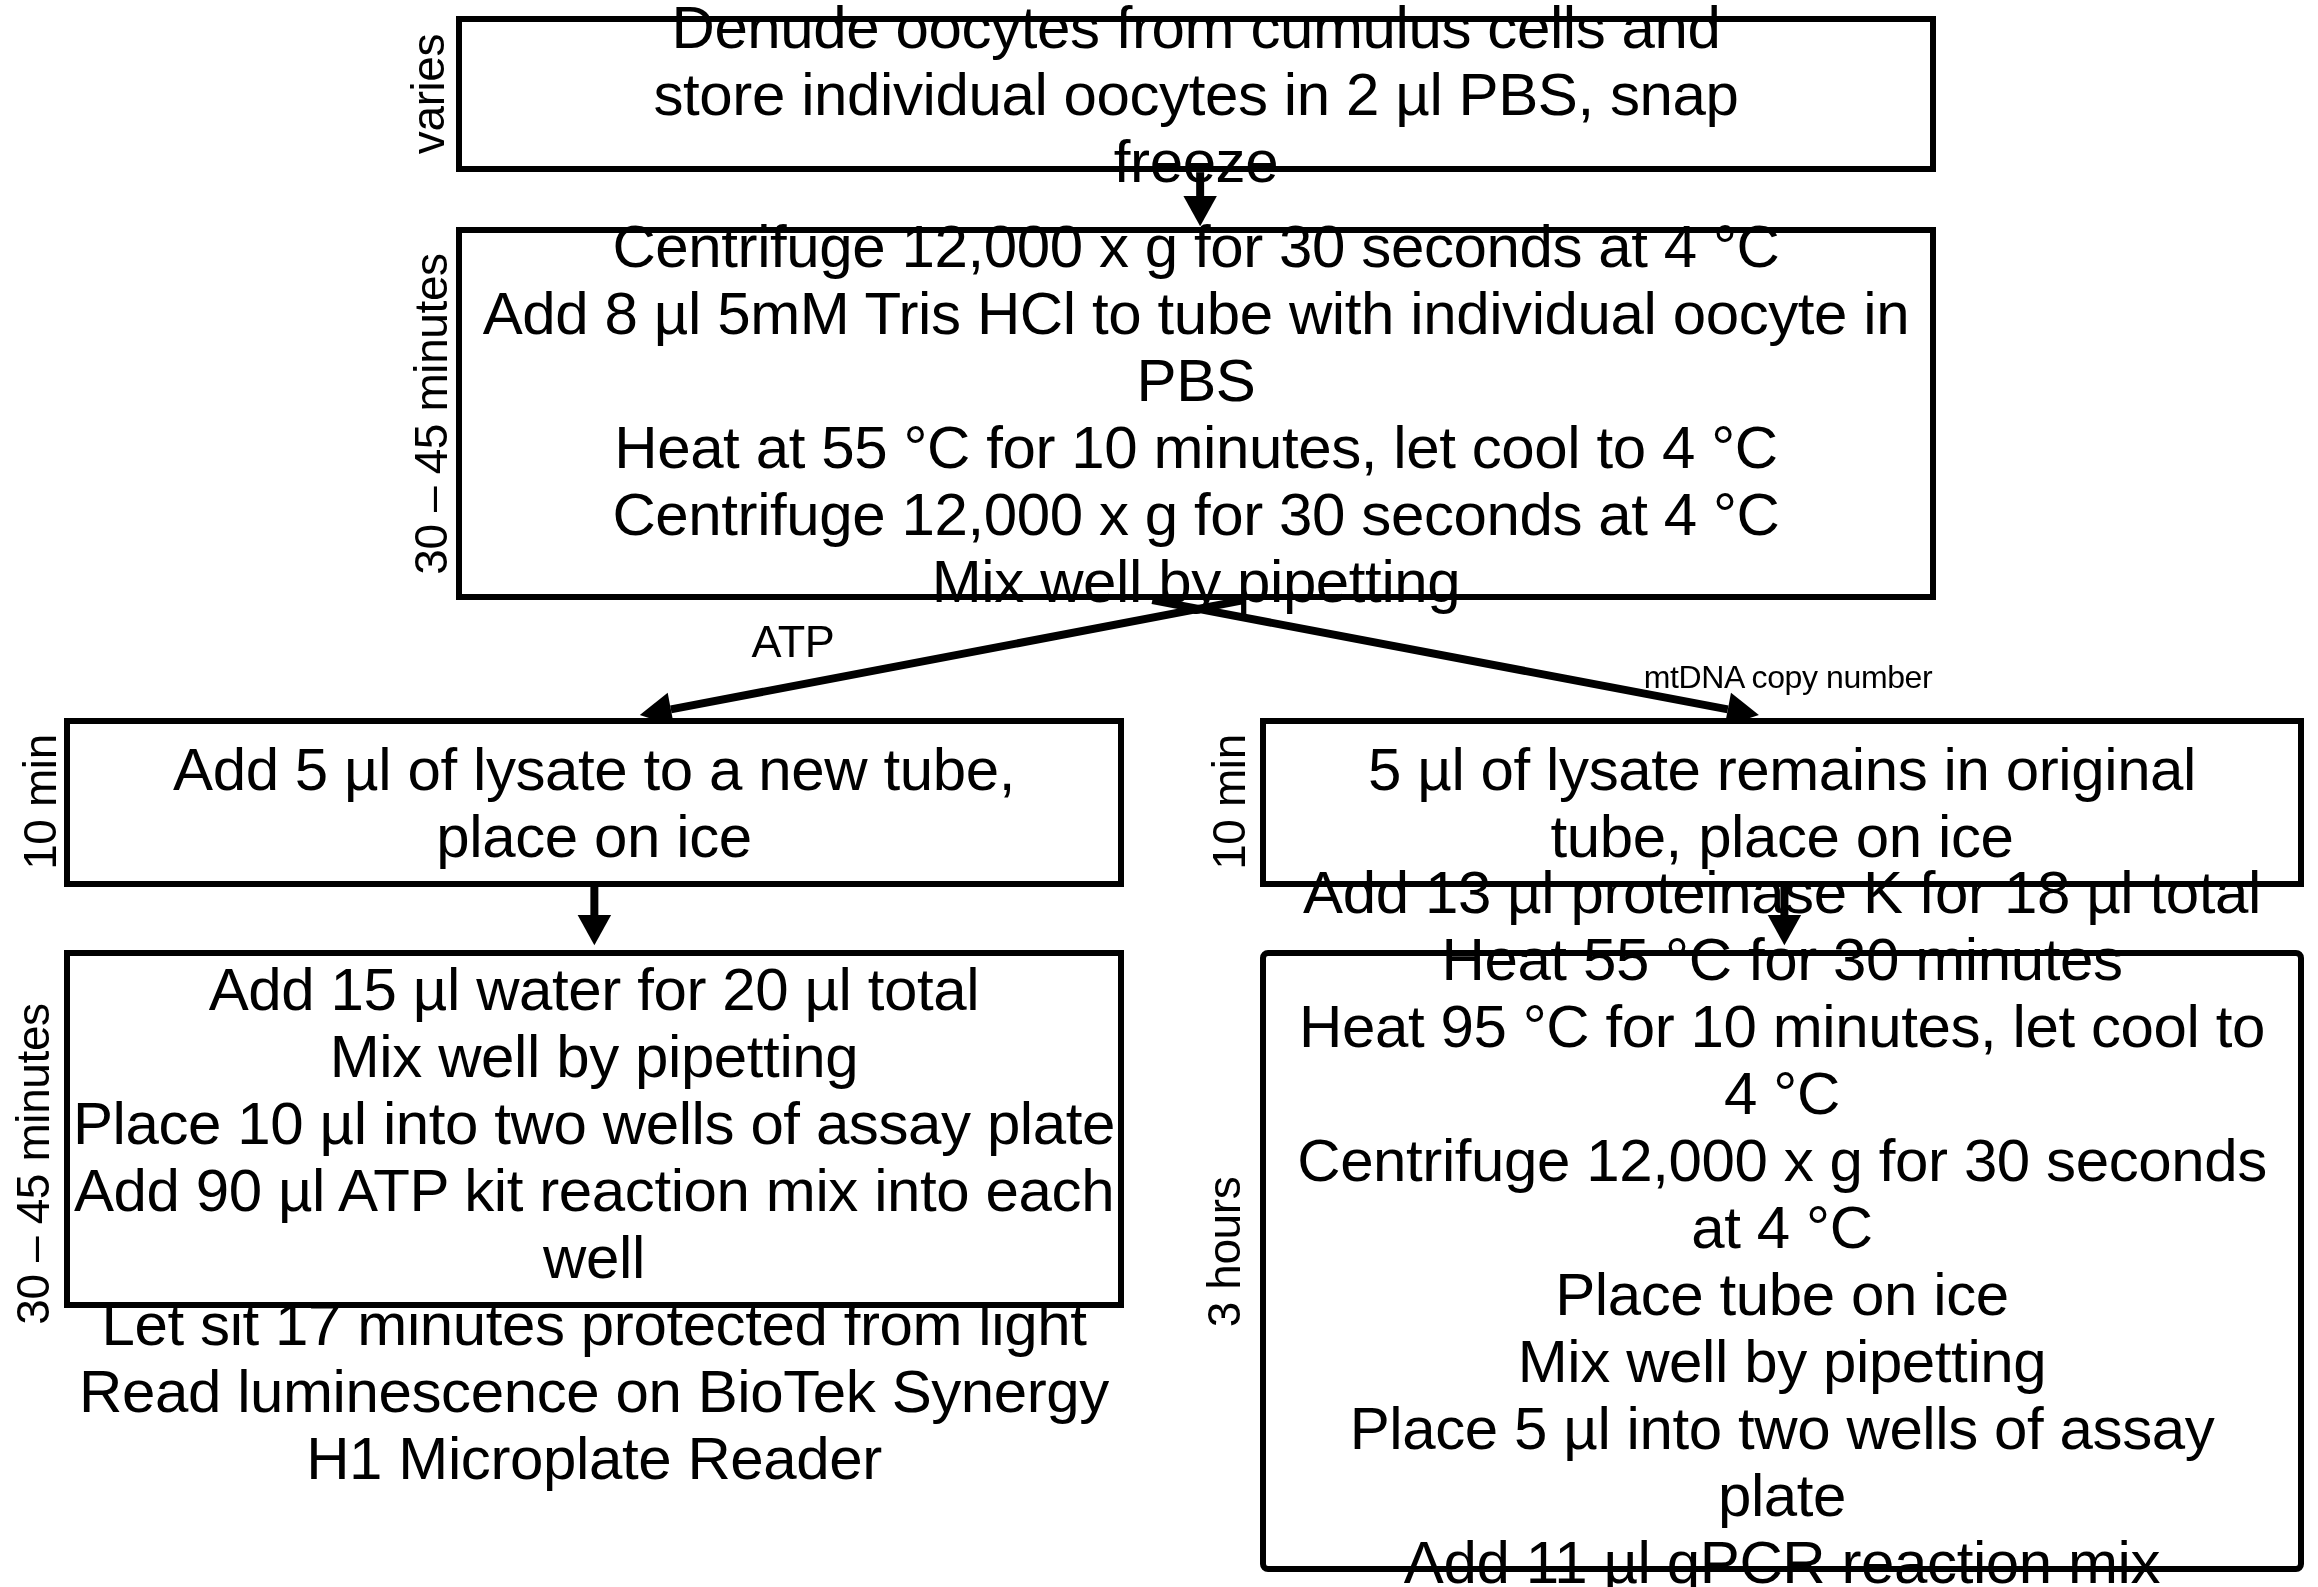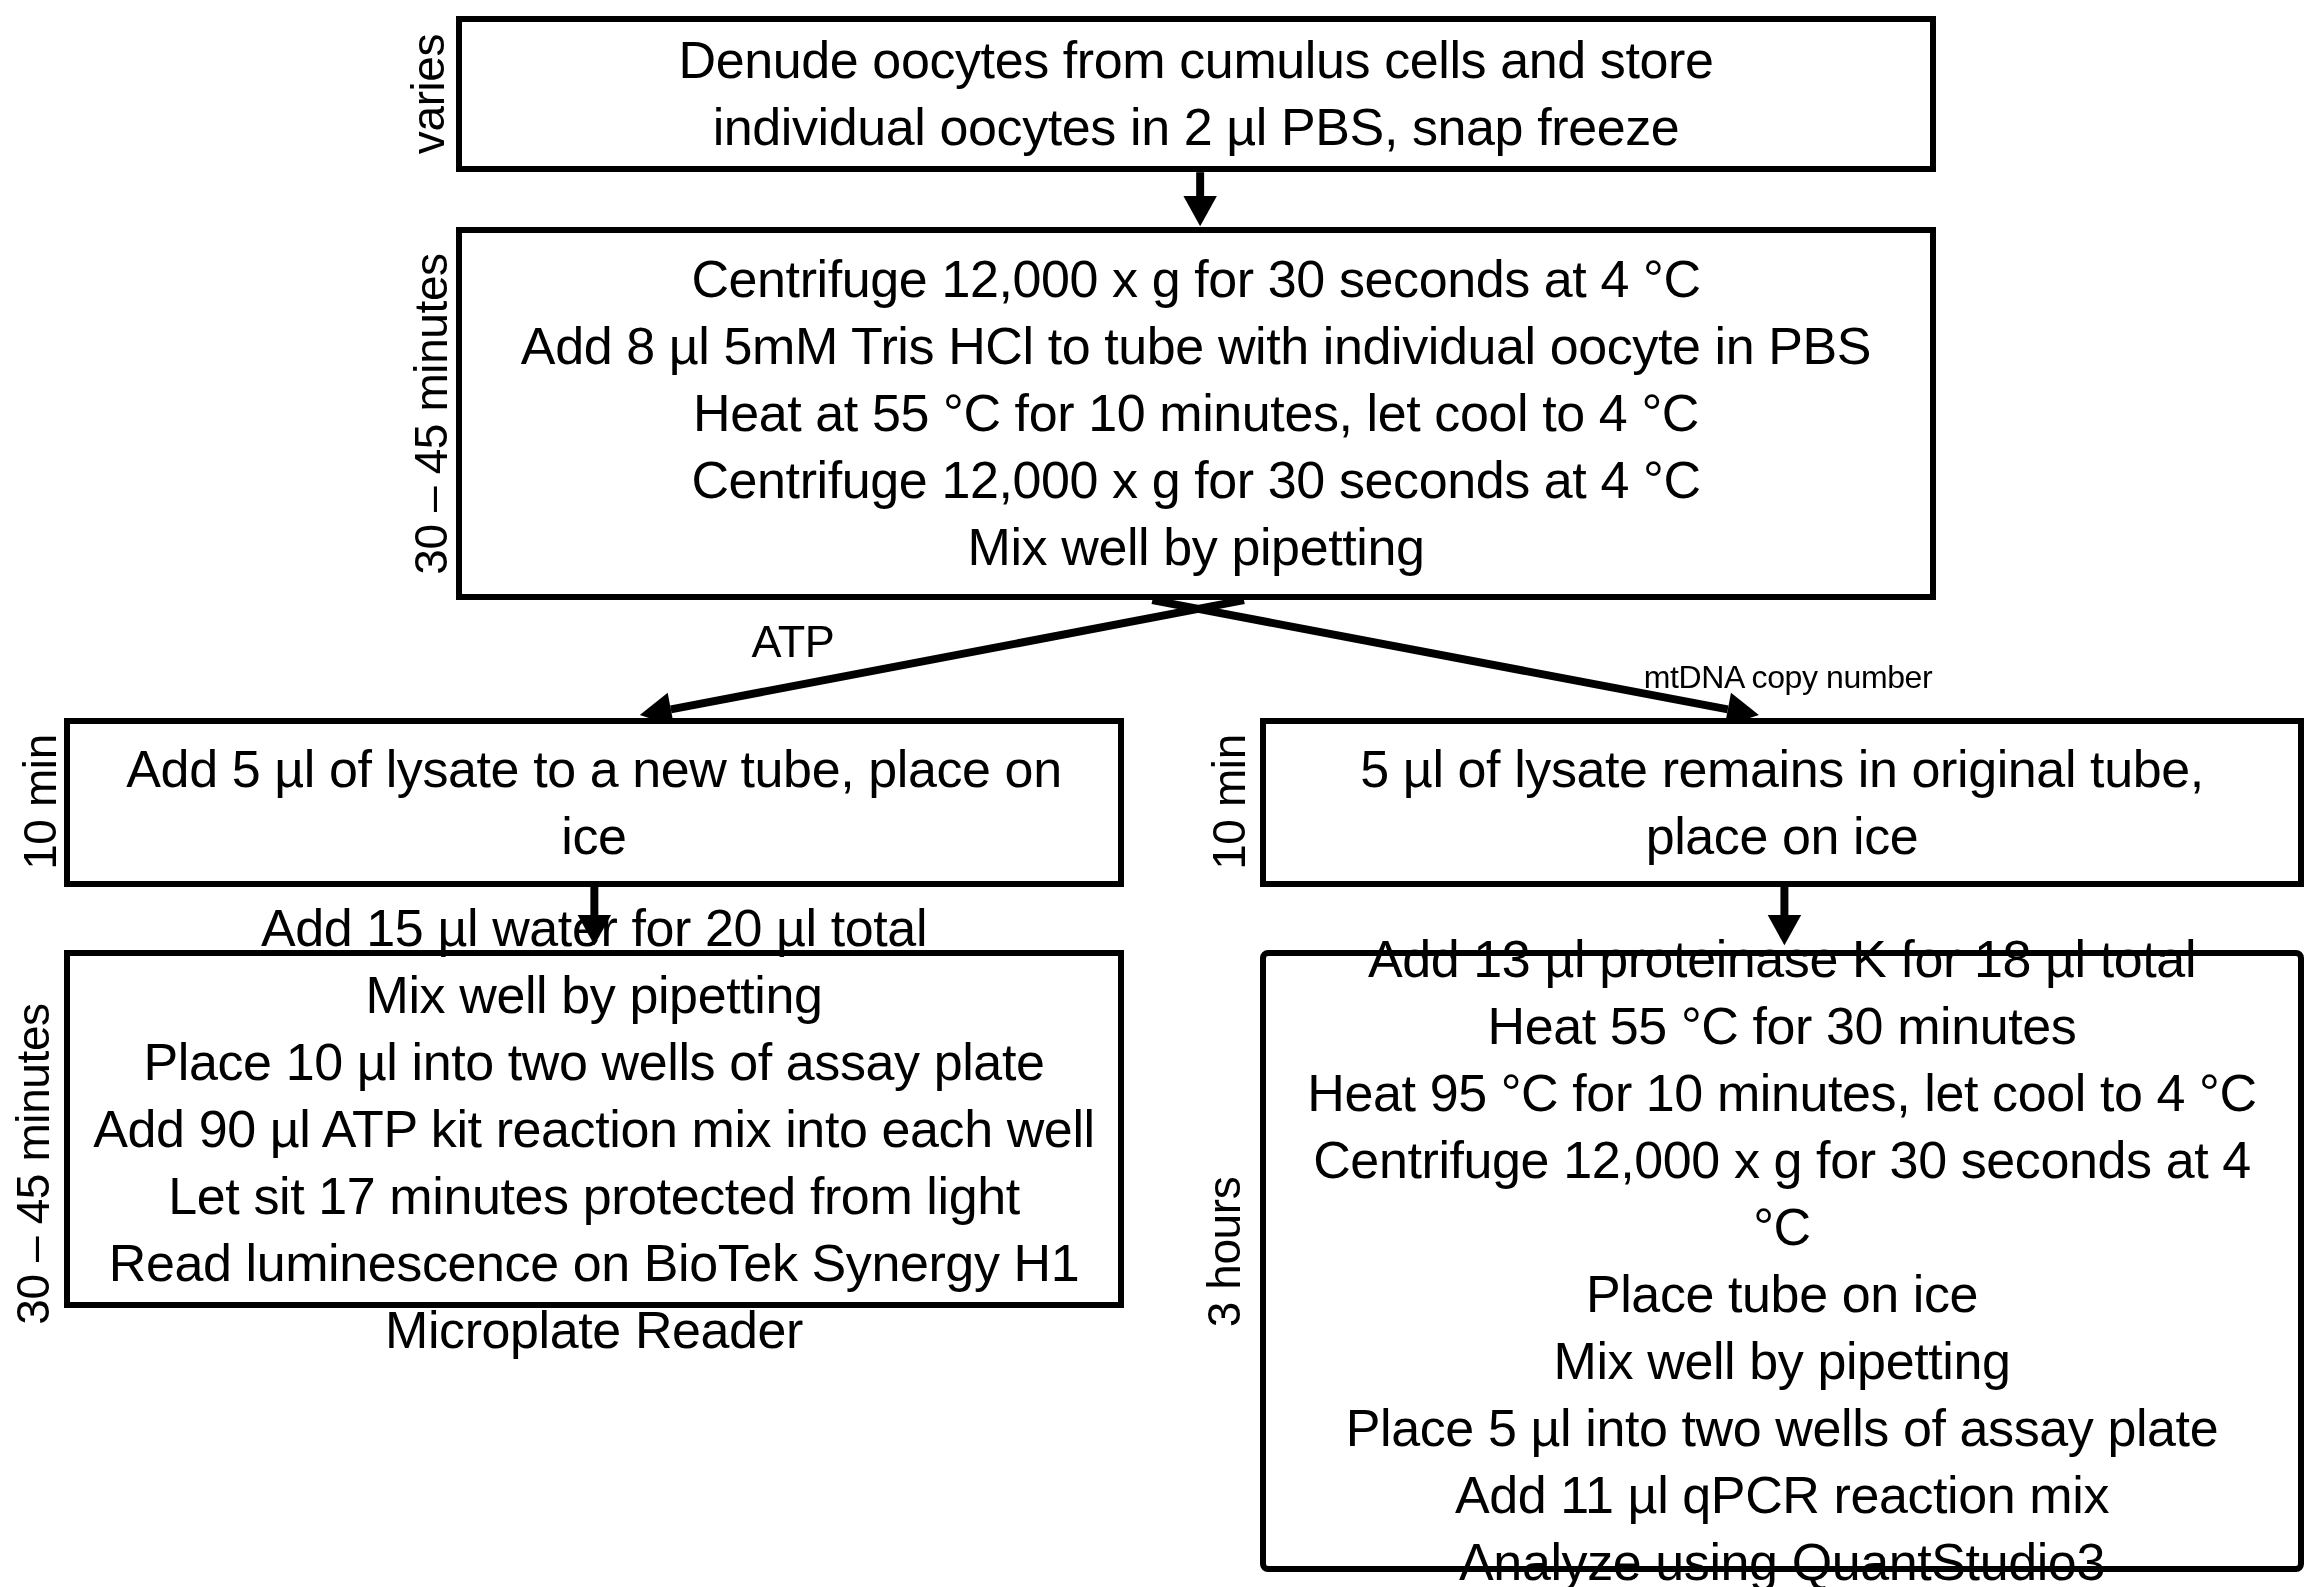--- a/index.html
+++ b/index.html
@@ -20,31 +20,31 @@
   .box {
     position: absolute;
     box-sizing: border-box;
     border: 6.4px solid #000000;
     background: #ffffff;
     display: flex;
     flex-direction: column;
     justify-content: center;
     align-items: center;
     text-align: center;
-    font-size: 52px;
+    font-size: 60px;
     line-height: 67px;
     letter-spacing: -0.4px;
   }
   .box .step { width: 100%; }
   .box1 { left: 456px; top: 16px;   width: 1480px; height: 156px; padding: 0 16px; }
   .box1 .step { max-width: 1196px; margin: 0 auto; }
   .box2 { left: 456px; top: 227px;  width: 1480px; height: 373px; padding: 0 16px; }
   .box3l { left: 64px;  top: 718px;  width: 1060px; height: 169px; padding: 0 38px; }
   .box3r { left: 1260px; top: 718px; width: 1044px; height: 169px; padding: 0 48px; }
-  .box4l { left: 64px;  top: 950px; width: 1060px; height: 358px; padding: 0 0; }
+  .box4l { left: 64px;  top: 950px; width: 1060px; height: 358px; padding: 0 0; justify-content: space-between; }
   .box4r { left: 1260px; top: 950px; width: 1044px; height: 622px; padding: 0 16px; border-radius: 8px; }
   .time-label {
     position: absolute;
     transform: translate(-50%, -50%) rotate(-90deg);
     white-space: nowrap;
     font-size: 46px;
     letter-spacing: -0.4px;
   }
   .tl-varies { left: 428px;  top: 94px; }
   .tl-lysis  { left: 431px;  top: 414px; }

